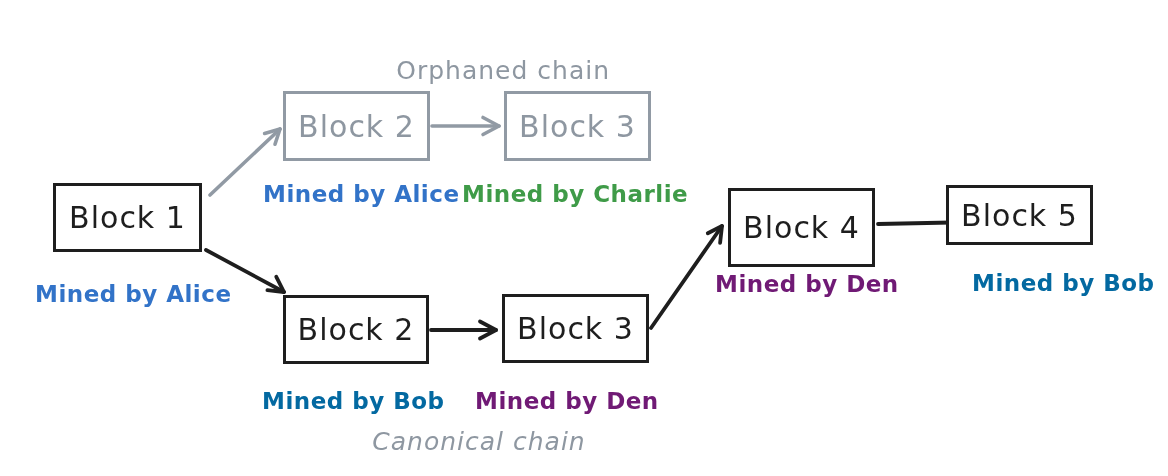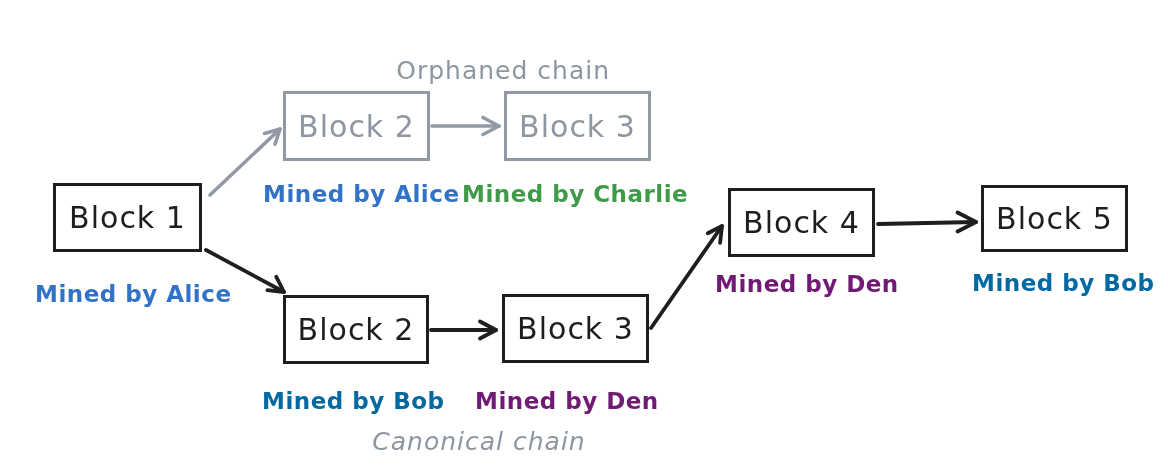--- a/index.html
+++ b/index.html
@@ -87,22 +87,22 @@
   <div class="chain-title" style="left:350px;top:56px;width:260px;text-align:right;">Orphaned chain</div>
   <div class="chain-title" style="left:358px;top:427px;width:242px;font-style:italic;">Canonical chain</div>
 
   <div class="block gray" style="left:283px;top:91px;width:147px;height:70px;">Block 2</div>
   <div class="block gray" style="left:504px;top:91px;width:147px;height:70px;">Block 3</div>
 
   <div class="block" style="left:53px;top:183px;width:149px;height:69px;">Block 1</div>
 
   <div class="block" style="left:283px;top:295px;width:146px;height:69px;">Block 2</div>
   <div class="block" style="left:502px;top:294px;width:147px;height:69px;">Block 3</div>
-  <div class="block" style="left:728px;top:188px;width:147px;height:69px;">Block 4</div>
-  <div class="block" style="left:981px;top:185px;width:147px;height:67px;">Block 5</div>
+  <div class="block" style="left:728px;top:188px;width:147px;height:79px;">Block 4</div>
+  <div class="block" style="left:946px;top:185px;width:147px;height:60px;">Block 5</div>
 
   <div class="lbl c-blue" style="left:263px;top:181px;width:190px;">Mined by Alice</div>
   <div class="lbl c-green" style="left:462px;top:181px;width:200px;">Mined by Charlie</div>
   <div class="lbl c-blue" style="left:35px;top:281px;width:196px;">Mined by Alice</div>
   <div class="lbl c-orange" style="left:262px;top:388px;width:176px;">Mined by Bob</div>
   <div class="lbl c-red" style="left:475px;top:388px;width:170px;">Mined by Den</div>
   <div class="lbl c-red" style="left:715px;top:271px;width:170px;">Mined by Den</div>
   <div class="lbl c-orange" style="left:972px;top:270px;width:172px;">Mined by Bob</div>
 
 </div>

